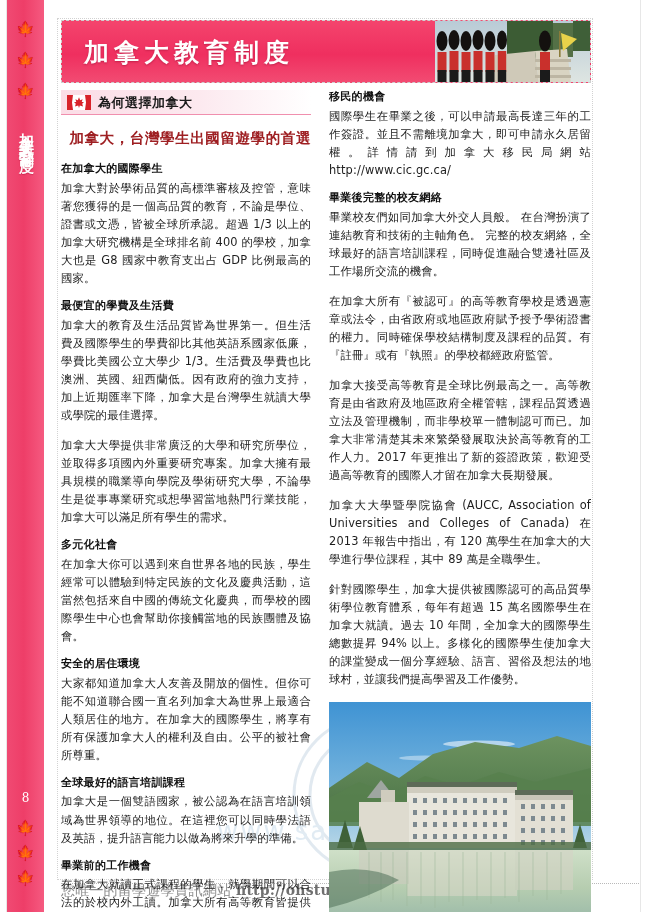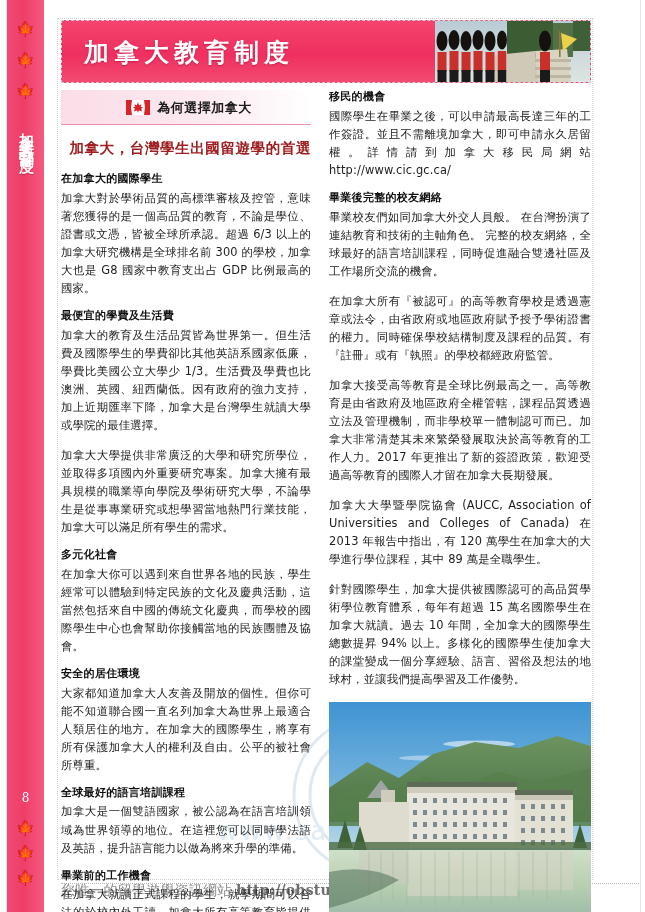--- a/index.html
+++ b/index.html
@@ -144,26 +144,25 @@
   .col-right {
     position: absolute;
     left: 268px; top: 0;
     width: 262px;
   }
 
   
   .badge {
     position: relative;
     width: 250px;
-    height: 35px;
+    height: 25px;
     background: linear-gradient(90deg,#fbdde6 0%, #fce9ef 55%, #ffffff 100%);
     display: flex;
     align-items: center;
     margin-bottom: 14px;
-    justify-content: center;
   }
   .badge-rule {
     position: absolute;
     left: 0; right: 0; bottom: 0;
     height: 1px;
     background: #f08fae;
   }
   .badge-flag {
     width: 24px; height: 15px;
     margin-left: 6px; margin-right: 7px;
@@ -390,21 +389,21 @@
                        L8.4,4.2 L10.8,5.2 Z" fill="#d8232a"></path>
             </svg>
           </div>
           <div class="badge-text">為何選擇加拿大</div>
           <div class="badge-rule"></div>
         </div>
 
         <div class="redline">加拿大，台灣學生出國留遊學的首選</div>
 
         <h3 class="sec">在加拿大的國際學生</h3>
-        <p class="body">加拿大對於學術品質的高標準審核及控管，意味著您獲得的是一個高品質的教育，不論是學位、證書或文憑，皆被全球所承認。超過 6/3 以上的加拿大研究機構是全球排名前 300 的學校，加拿大也是 G8 國家中教育支出占 GDP 比例最高的國家。</p>
+        <p class="body">加拿大對於學術品質的高標準審核及控管，意味著您獲得的是一個高品質的教育，不論是學位、證書或文憑，皆被全球所承認。超過 1/3 以上的加拿大研究機構是全球排名前 400 的學校，加拿大也是 G8 國家中教育支出占 GDP 比例最高的國家。</p>
 
         <h3 class="sec">最便宜的學費及生活費</h3>
         <p class="body">加拿大的教育及生活品質皆為世界第一。但生活費及國際學生的學費卻比其他英語系國家低廉，學費比美國公立大學少 1/3。生活費及學費也比澳洲、英國、紐西蘭低。因有政府的強力支持，加上近期匯率下降，加拿大是台灣學生就讀大學或學院的最佳選擇。</p>
 
         <p class="body">加拿大大學提供非常廣泛的大學和研究所學位，並取得多項國內外重要研究專案。加拿大擁有最具規模的職業導向學院及學術研究大學，不論學生是從事專業研究或想學習當地熱門行業技能，加拿大可以滿足所有學生的需求。</p>
 
         <h3 class="sec">多元化社會</h3>
         <p class="body">在加拿大你可以遇到來自世界各地的民族，學生經常可以體驗到特定民族的文化及慶典活動，這當然包括來自中國的傳統文化慶典，而學校的國際學生中心也會幫助你接觸當地的民族團體及協會。</p>
 
         <h3 class="sec">安全的居住環境</h3>

